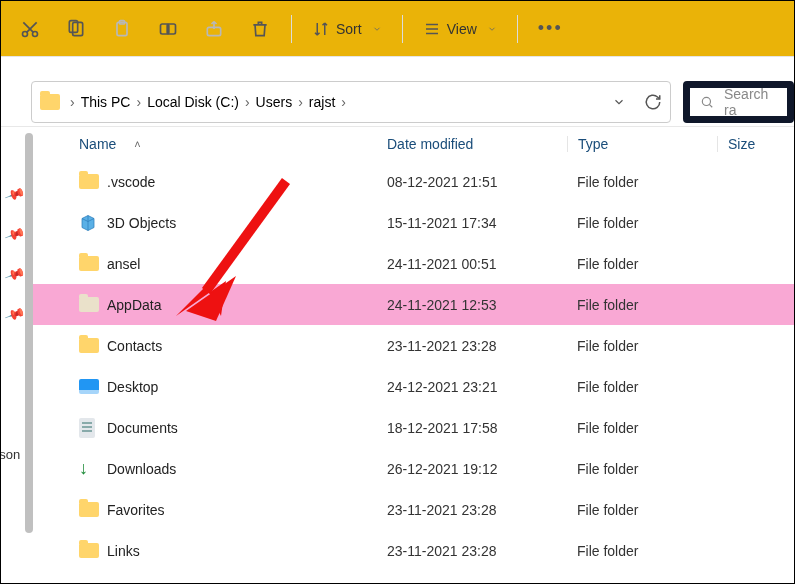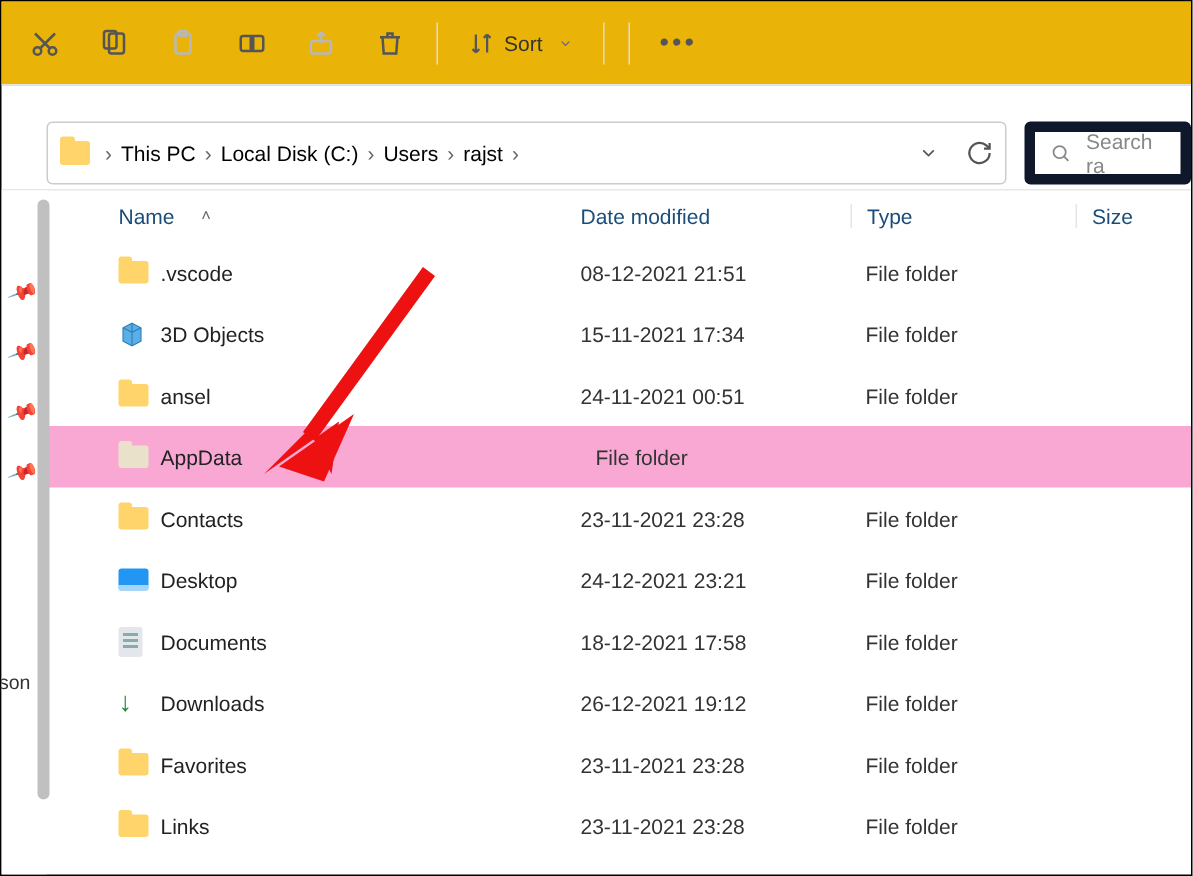--- a/index.html
+++ b/index.html
@@ -96,20 +96,31 @@
   <div class="tb-drop">
     <svg class="lead" width="18" height="18" viewBox="0 0 24 24" fill="none" stroke-width="2">
         <path d="M7 4v16m0 0l-3-3m3 3l3-3M17 20V4m0 0l-3 3m3-3l3 3"></path>
       </svg>
     <span>Sort</span>
     <svg class="chev" width="10" height="10" viewBox="0 0 24 24" fill="none" stroke="#666" stroke-width="2">
         <path d="M6 9l6 6 6-6"></path>
       </svg>
   </div>
   <div class="tb-sep"></div>
+  <div class="tb-drop">
+    <svg class="lead" width="18" height="18" viewBox="0 0 24 24" fill="none" stroke-width="2">
+        <line x1="4" y1="6" x2="20" y2="6"></line>
+        <line x1="4" y1="12" x2="20" y2="12"></line>
+        <line x1="4" y1="18" x2="20" y2="18"></line>
+      </svg>
+    <span>View</span>
+    <svg class="chev" width="10" height="10" viewBox="0 0 24 24" fill="none" stroke="#666" stroke-width="2">
+        <path d="M6 9l6 6 6-6"></path>
+      </svg>
+  </div>
   <div class="tb-sep"></div>
   <div class="overflow-dots">•••</div>
 </div>
 
 <div class="addr-row">
   <div class="addr-bar">
     <div class="addr-folder-ico"></div>
     <span class="crumb">
         <span class="sep">›</span>
         <span>This PC</span>
@@ -191,20 +202,21 @@
           </div>
           <div class="name-cell">ansel</div>
           <div class="date-cell">24-11-2021 00:51</div>
           <div class="type-cell">File folder</div>
         </div>
         <div class="row sel">
           <div class="ico-cell">
             <div class="folder-ico"></div>
           </div>
           <div class="name-cell">AppData</div>
+          <div class="date-cell">24-11-2021 12:53</div>
           <div class="type-cell">File folder</div>
         </div>
         <div class="row">
           <div class="ico-cell">
             <div class="folder-ico"></div>
           </div>
           <div class="name-cell">Contacts</div>
           <div class="date-cell">23-11-2021 23:28</div>
           <div class="type-cell">File folder</div>
         </div>

